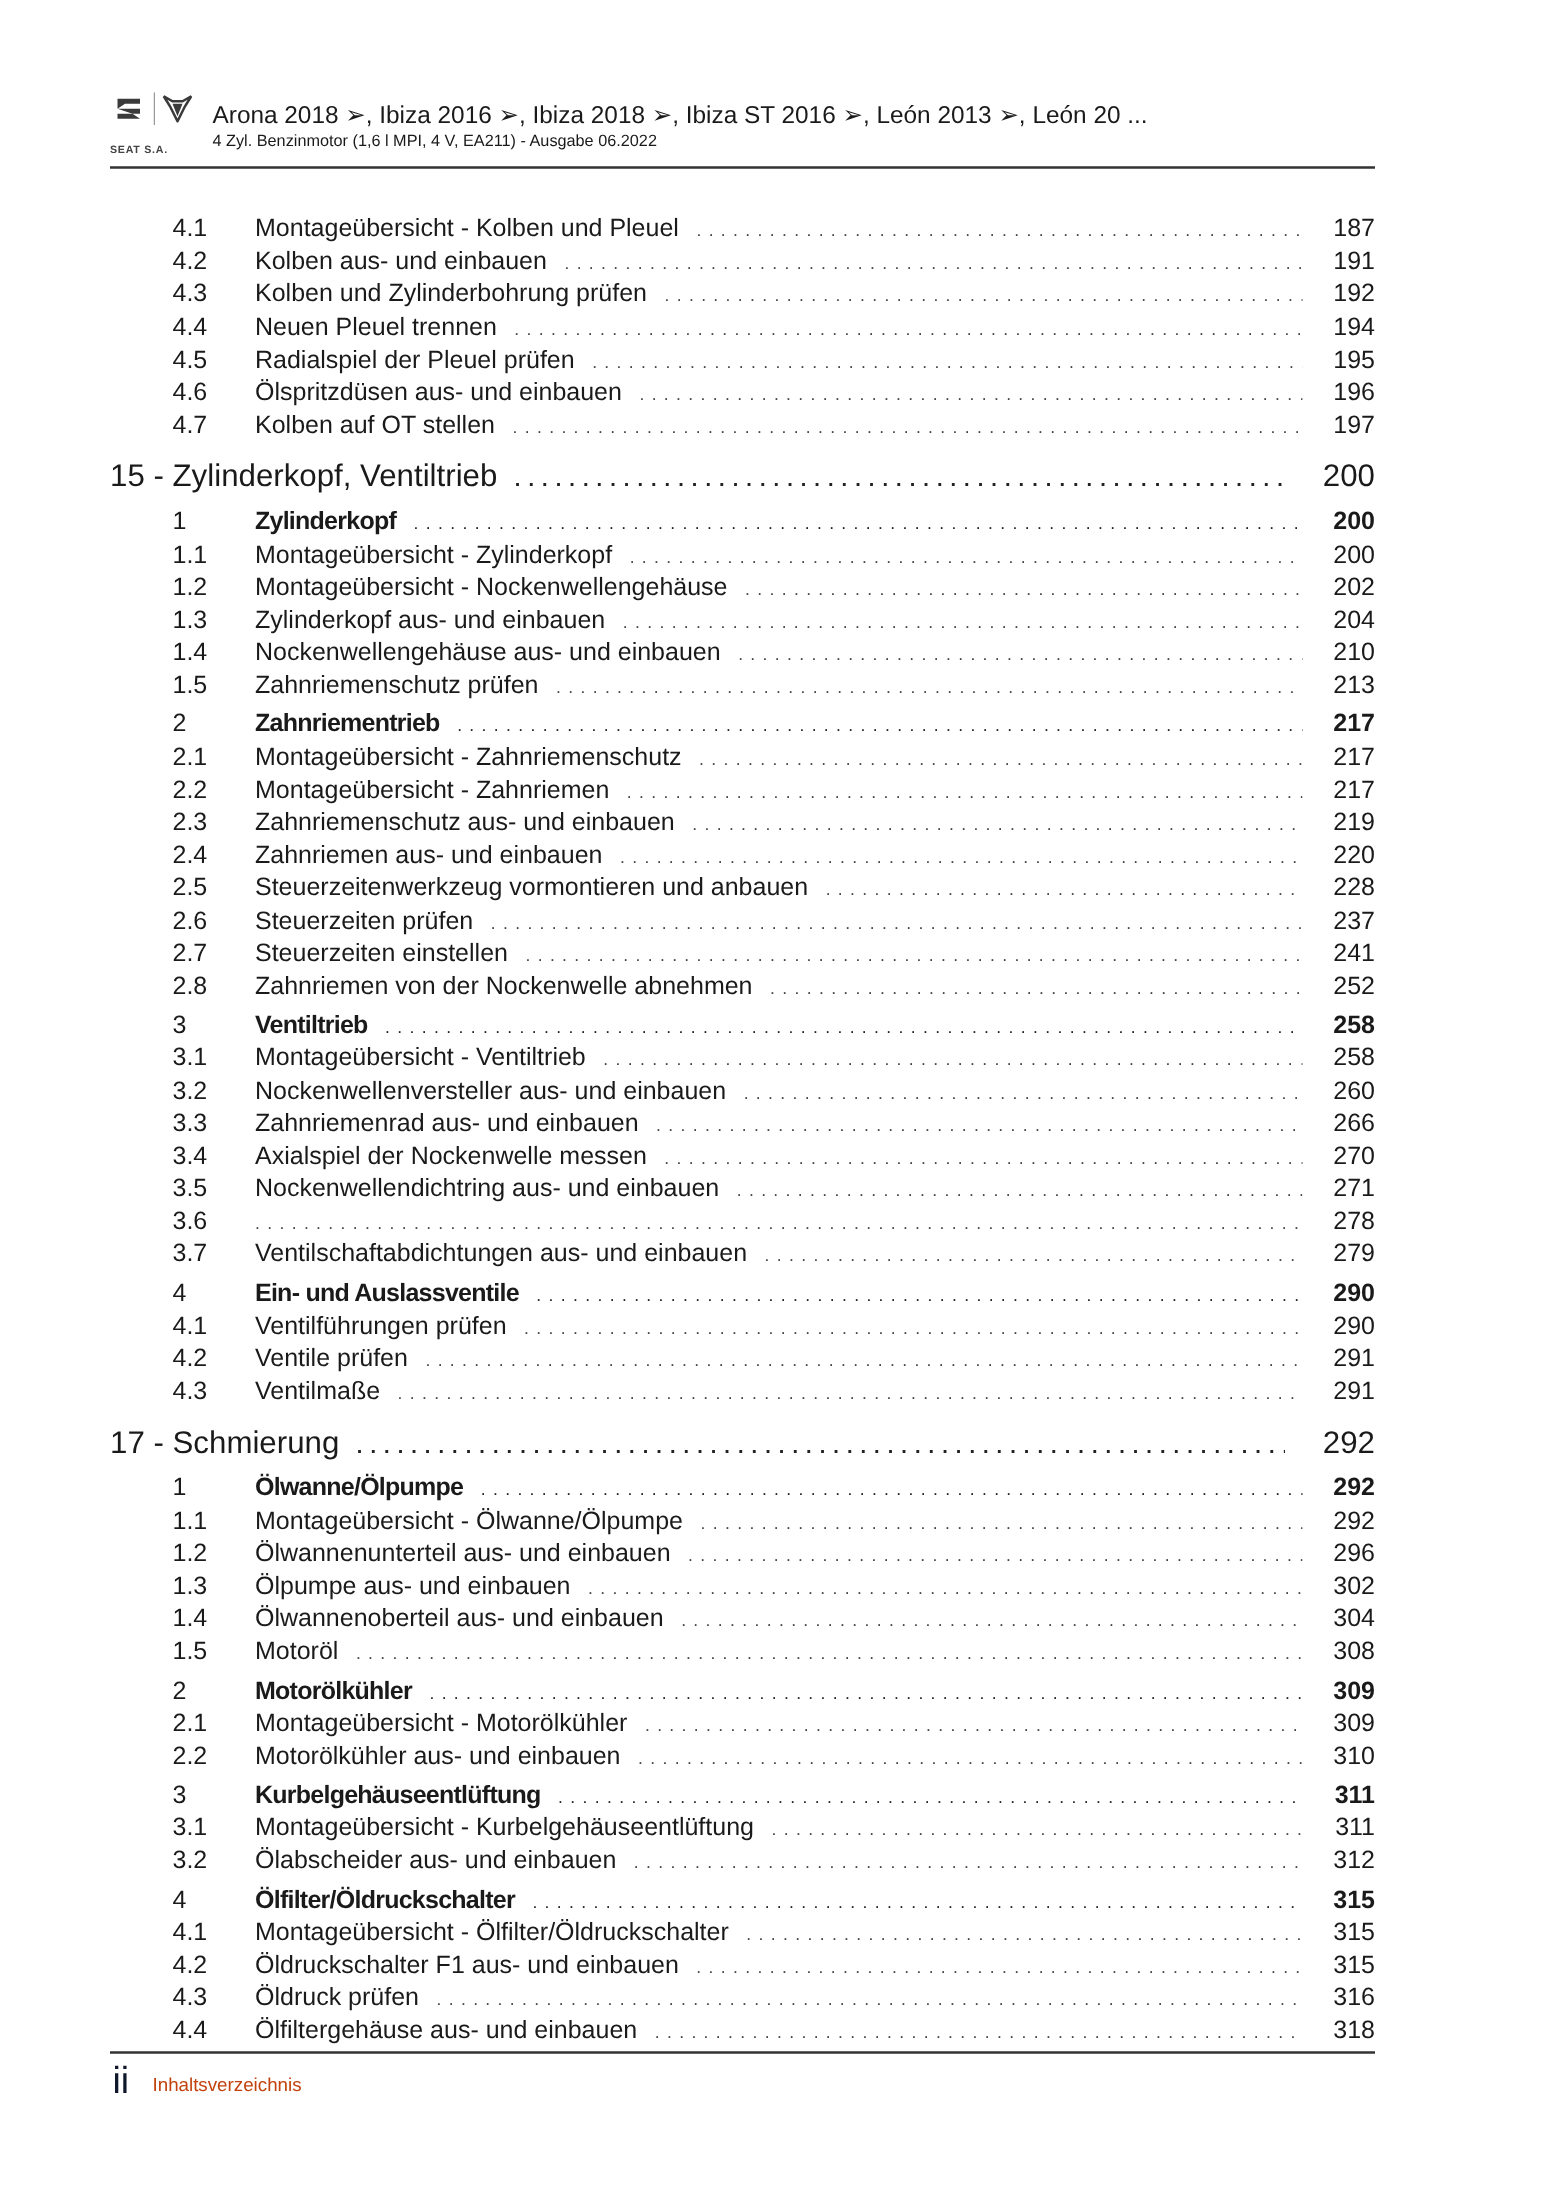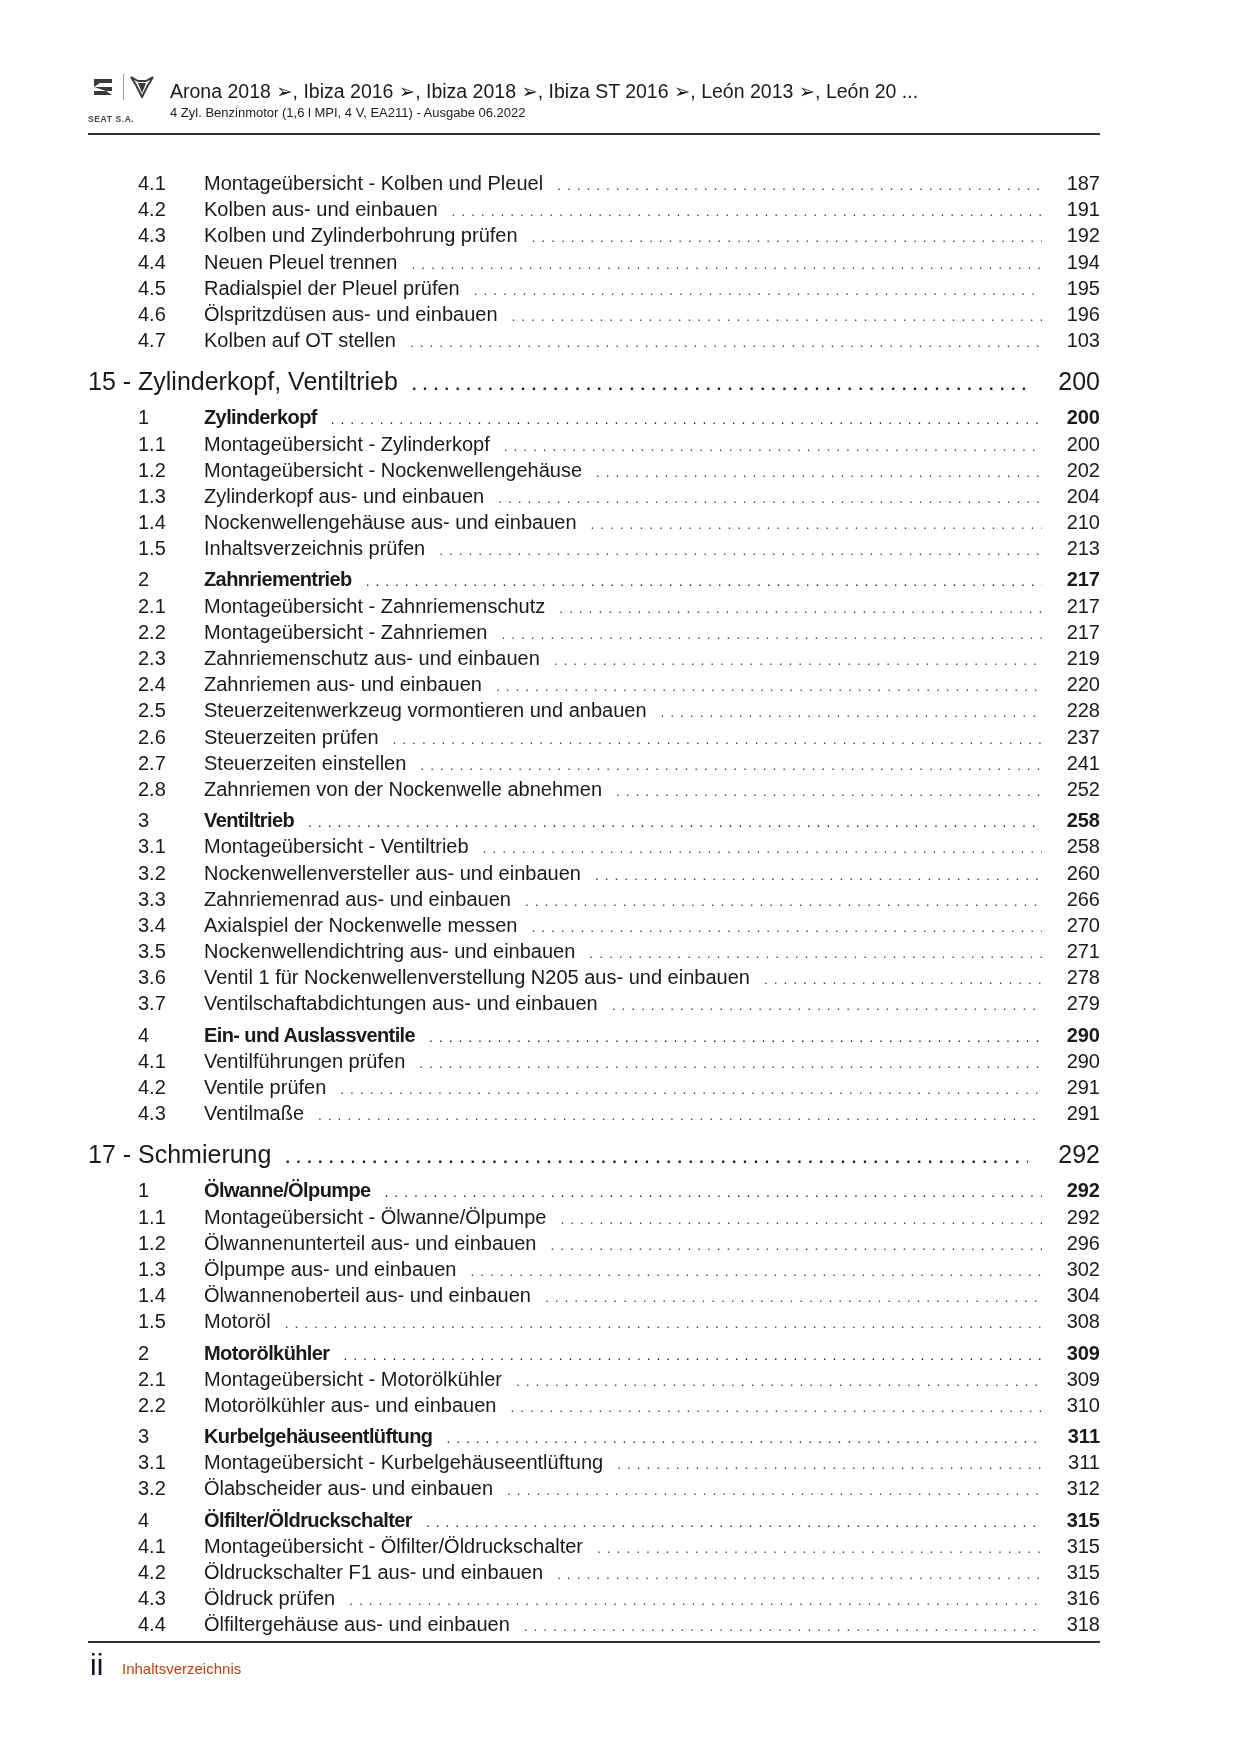--- a/index.html
+++ b/index.html
@@ -94,21 +94,21 @@
     <div class="row ">
       <span class="num">4.6</span>
       <span class="title">Ölspritzdüsen aus- und einbauen</span>
       <span class="dots"></span>
       <span class="page">196</span>
     </div>
     <div class="row ">
       <span class="num">4.7</span>
       <span class="title">Kolben auf OT stellen</span>
       <span class="dots"></span>
-      <span class="page">103</span>
+      <span class="page">197</span>
     </div>
     <div class="row chapter">
       <span class="title">15 - Zylinderkopf, Ventiltrieb</span>
       <span class="dots"></span>
       <span class="page">200</span>
     </div>
     <div class="row sub">
       <span class="num">1</span>
       <span class="title">Zylinderkopf</span>
       <span class="dots"></span>
@@ -133,21 +133,21 @@
       <span class="page">204</span>
     </div>
     <div class="row ">
       <span class="num">1.4</span>
       <span class="title">Nockenwellengehäuse aus- und einbauen</span>
       <span class="dots"></span>
       <span class="page">210</span>
     </div>
     <div class="row ">
       <span class="num">1.5</span>
-      <span class="title">Inhaltsverzeichnis prüfen</span>
+      <span class="title">Zahnriemenschutz prüfen</span>
       <span class="dots"></span>
       <span class="page">213</span>
     </div>
     <div class="row sub">
       <span class="num">2</span>
       <span class="title">Zahnriementrieb</span>
       <span class="dots"></span>
       <span class="page">217</span>
     </div>
     <div class="row ">
@@ -229,21 +229,20 @@
       <span class="page">270</span>
     </div>
     <div class="row ">
       <span class="num">3.5</span>
       <span class="title">Nockenwellendichtring aus- und einbauen</span>
       <span class="dots"></span>
       <span class="page">271</span>
     </div>
     <div class="row ">
       <span class="num">3.6</span>
-      <span class="title">Ventil 1 für Nockenwellenverstellung N205 aus- und einbauen</span>
       <span class="dots"></span>
       <span class="page">278</span>
     </div>
     <div class="row ">
       <span class="num">3.7</span>
       <span class="title">Ventilschaftabdichtungen aus- und einbauen</span>
       <span class="dots"></span>
       <span class="page">279</span>
     </div>
     <div class="row sub">

